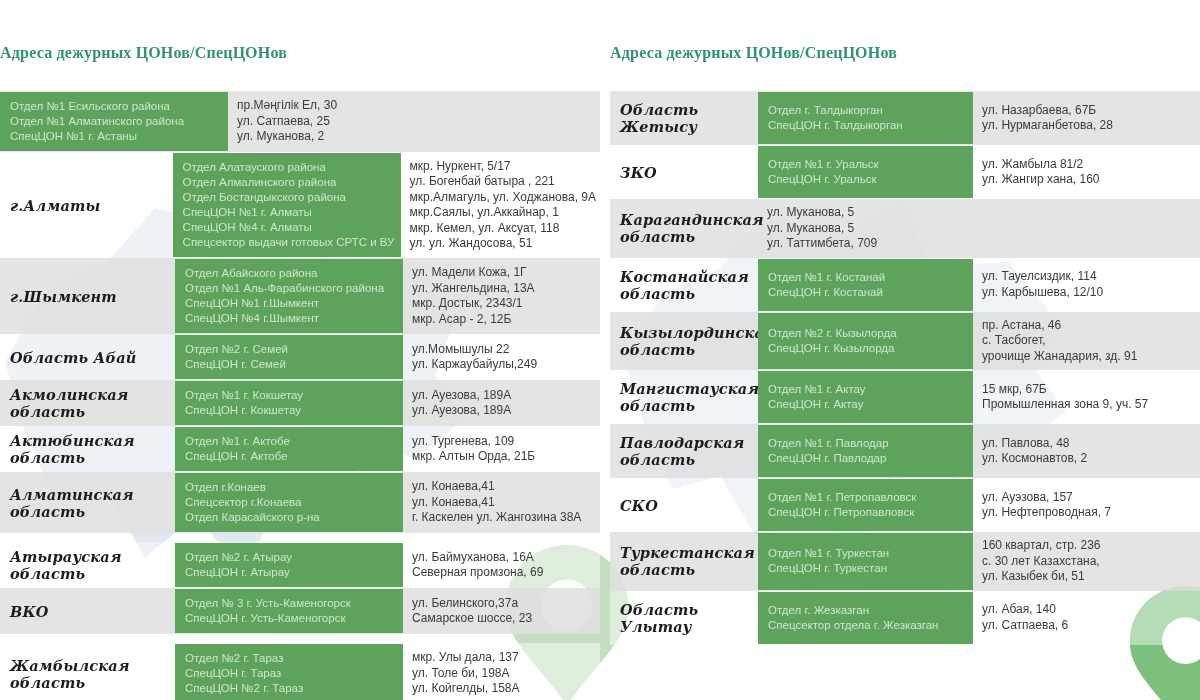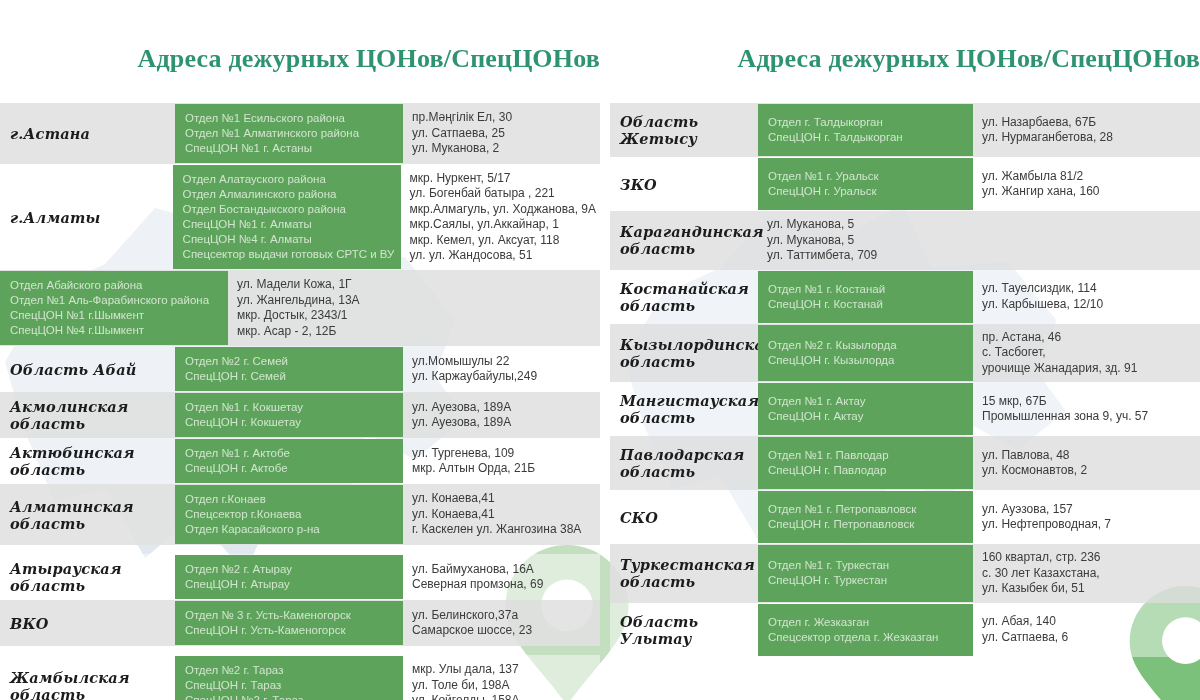--- a/index.html
+++ b/index.html
@@ -20,23 +20,23 @@
   .map-left{left:-15px;top:180px;width:500px;height:420px;opacity:.55;}
   .map-right{left:605px;top:190px;width:480px;height:390px;opacity:.5;}
   .pin{position:absolute;z-index:1;pointer-events:none;}
   .pin-light{left:488px;top:545px;width:158px;height:160px;opacity:.72;}
   .pin-right{left:1118px;top:586px;width:135px;height:145px;opacity:.95;}
   .columns{position:absolute;top:0;left:0;width:1200px;height:700px;z-index:2;
     display:flex;}
   .col{position:relative;}
   .col-left{width:600px;}
   .col-right{width:590px;margin-left:10px;}
-  .col-title{margin-top:44px;text-align:right;
+  .col-title{margin-top:44px;text-align:left;
     font-family:"Liberation Serif",serif;font-weight:700;
-    font-size:26px;color:var(--title-green);letter-spacing:.2px;margin-left:24px;}
+    font-size:16px;color:var(--title-green);letter-spacing:.2px;}
   .tbl{margin-top:29px;display:flex;flex-direction:column;}
   .row{display:flex;align-items:stretch;}
   .row.gray{background:var(--row-gray);}
   .row.white{background:var(--row-white);}
   .row.gap{margin-top:9px;justify-content:space-between;}
   .region-cell{display:flex;flex-direction:column;justify-content:center;
     padding-left:10px;
     font-family:"DejaVu Serif","Liberation Serif",serif;font-style:italic;
     font-weight:600;font-size:14.5px;color:var(--region-text);
     letter-spacing:.2px;}
@@ -74,21 +74,20 @@
   <svg class="pin pin-right" viewBox="0 0 100 130">
     <path fill="#74bd74" fill-rule="evenodd" d="M50,0 C22,0 0,22 0,50 C0,76 22,92 50,130 C78,92 100,76 100,50 C100,22 78,0 50,0 Z
          M50,28 A21,21 0 1 0 50,70 A21,21 0 1 0 50,28 Z"></path>
   </svg>
 
   <div class="columns">
     <section class="col col-left">
       <h1 class="col-title">Адреса дежурных ЦОНов/СпецЦОНов</h1>
       <div class="tbl">
           <div class="row gray">
-            <div class="region-cell">г.Астана</div>
             <div class="office-cell">
               <div class="office-line">Отдел №1 Есильского района</div>
               <div class="office-line">Отдел №1 Алматинского района</div>
               <div class="office-line">СпецЦОН №1 г. Астаны</div>
             </div>
             <div class="addr-cell">
               <div class="addr-line">пр.Мәңгілік Ел, 30</div>
               <div class="addr-line">ул. Сатпаева, 25</div>
               <div class="addr-line">ул. Муканова, 2</div>
             </div>
@@ -106,20 +105,21 @@
             <div class="addr-cell">
               <div class="addr-line">мкр. Нуркент, 5/17</div>
               <div class="addr-line">ул. Богенбай батыра , 221</div>
               <div class="addr-line">мкр.Алмагуль, ул. Ходжанова, 9А</div>
               <div class="addr-line">мкр.Саялы, ул.Аккайнар, 1</div>
               <div class="addr-line">мкр. Кемел, ул. Аксуат, 118</div>
               <div class="addr-line">ул. ул. Жандосова, 51</div>
             </div>
           </div>
           <div class="row gray">
+            <div class="region-cell">г.Шымкент</div>
             <div class="office-cell">
               <div class="office-line">Отдел Абайского района</div>
               <div class="office-line">Отдел №1 Аль-Фарабинского района</div>
               <div class="office-line">СпецЦОН №1 г.Шымкент</div>
               <div class="office-line">СпецЦОН №4 г.Шымкент</div>
             </div>
             <div class="addr-cell">
               <div class="addr-line">ул. Мадели Кожа, 1Г</div>
               <div class="addr-line">ул. Жангельдина, 13А</div>
               <div class="addr-line">мкр. Достык, 2343/1</div>

